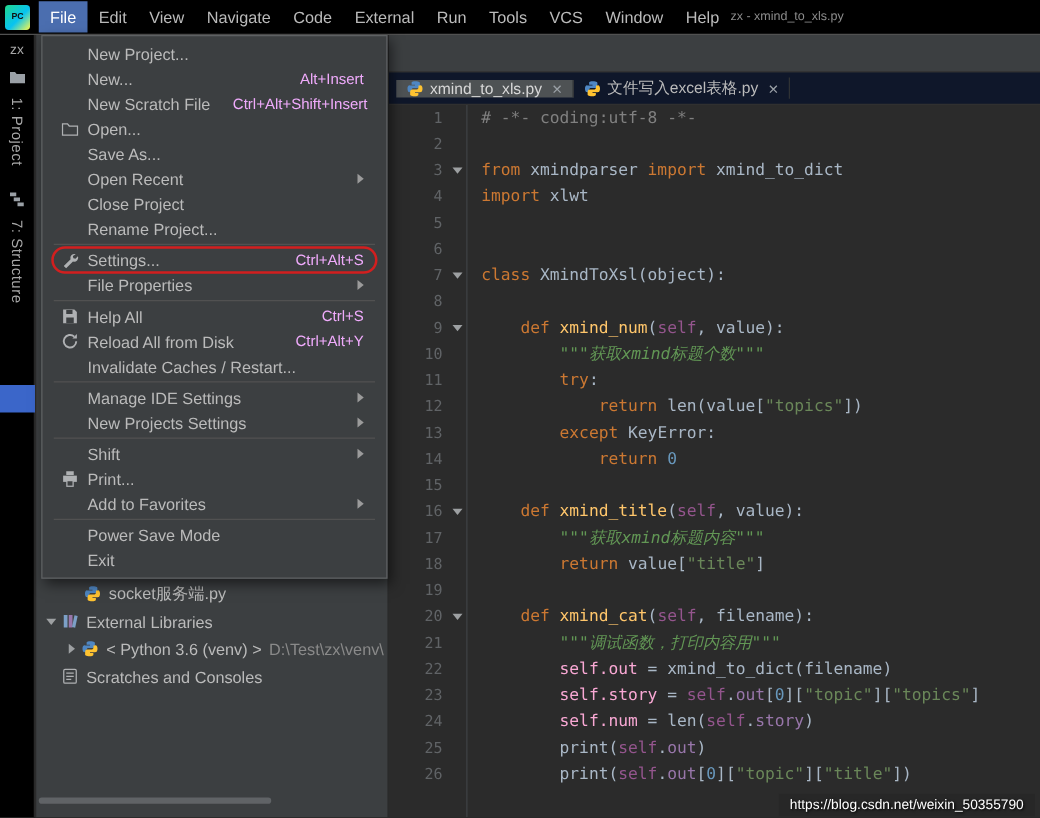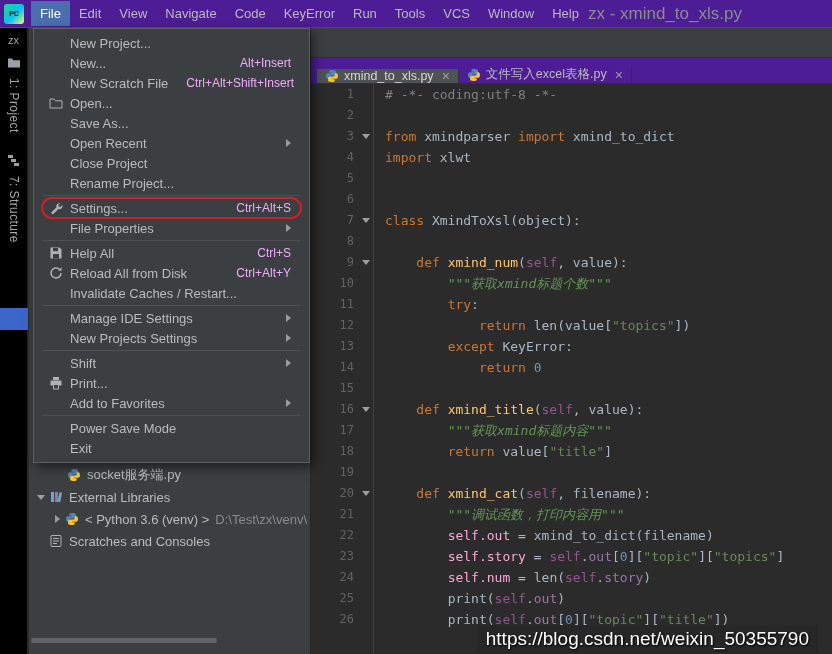--- a/index.html
+++ b/index.html
@@ -1,26 +1,26 @@
 <!DOCTYPE html>
 <html><head>
 <meta charset="utf-8">
 <style>
   *{margin:0;padding:0;box-sizing:border-box}
   html,body{width:832px;height:654px;overflow:hidden;background:#2b2b2b;font-family:"Liberation Sans",sans-serif}
   .app{position:relative;width:832px;height:654px;background:#2b2b2b;overflow:hidden}
 
   
-  .menubar{position:absolute;top:0;left:0;right:0;height:28px;background:#4c1d95;border-bottom:1px solid #515151;display:flex;align-items:center;padding-left:4px;z-index:10}
+  .menubar{position:absolute;top:0;left:0;right:0;height:28px;background:#000000;border-bottom:1px solid #515151;display:flex;align-items:center;padding-left:4px;z-index:10}
   .logo{width:20px;height:20px;border-radius:3px;background:linear-gradient(135deg,#21d789 0%,#07c3f2 55%,#fcf84a 100%);display:flex;align-items:center;justify-content:center;margin-right:7px;flex:none}
   .logo span{font-size:7px;font-weight:bold;color:#111}
   .mb-items{display:flex;align-items:center;height:100%}
   .menu{padding:5px 9px;font-size:13px;color:#bbbbbb;white-space:nowrap}
   .menu.active{background:#4b6eaf;color:#fff}
-  .window-title{margin-left:auto;margin-right:168px;color:#8c8c8c;font-size:17px;white-space:nowrap}
+  .window-title{margin-left:auto;margin-right:168px;color:#8c8c8c;font-size:10px;white-space:nowrap}
 
   
   .rail{position:absolute;left:0;top:28px;width:28px;bottom:0;background:#000000;border-right:1px solid #292929;display:flex;flex-direction:column;align-items:center;z-index:5}
   .rail-top{color:#a7a7a7;font-size:11px;margin-top:6px}
   .rail-ico{margin-top:9px;display:block}
   .rail-ico.second{margin-top:20px}
   .rail-vtext{writing-mode:vertical-rl;color:#a7a7a7;font-size:12px;margin-top:5px;letter-spacing:.4px;white-space:nowrap}
   .rail-indicator{position:absolute;top:280px;left:0;width:28px;height:22px;background:#3b66c9}
 
   
@@ -34,21 +34,21 @@
   .tree-chevron.down::after{content:'';width:0;height:0;border-left:4px solid transparent;border-right:4px solid transparent;border-top:5px solid #9da0a2}
   .tree-chevron.right::after{content:'';width:0;height:0;border-top:4px solid transparent;border-bottom:4px solid transparent;border-left:5px solid #9da0a2}
   .tree-icon{width:15px;height:15px;margin:0 5px 0 2px;flex:none;display:inline-flex}
   .tree-icon svg{display:block}
   .tree-detail{color:#8a8a8a;margin-left:6px}
   .hscroll{position:absolute;left:2px;bottom:11px;width:186px;height:5px;border-radius:3px;background:#606366}
 
   
   .editor{position:absolute;left:311px;top:28px;right:0;bottom:0;background:#2b2b2b}
   .navstrip{height:30px;background:#3c3f41;border-bottom:1px solid #303030}
-  .tabbar{height:26px;background:#4c1d95;border-bottom:1px solid #303030;display:flex;align-items:flex-end;padding-left:6px}
+  .tabbar{height:26px;background:#0f172a;border-bottom:1px solid #303030;display:flex;align-items:center;padding-left:6px}
   .tab{display:flex;align-items:center;gap:5px;padding:0 8px;border-right:1px solid #2f3234;color:#bbbbbb;font-size:12.5px;white-space:nowrap}
   .tab.active{background:#4e5254;color:#d8d8d8}
   .tab-icon{display:inline-flex;width:14px;height:14px}
   .tab-icon svg{display:block}
   .tab-close{color:#9aa0a6;font-size:14px;line-height:1;margin-left:3px}
   .code-area{position:absolute;top:56px;left:0;right:0;bottom:0;display:flex;overflow:hidden;font-family:"DejaVu Sans Mono",monospace;font-size:13px;line-height:21px;cursor:text}
   .gutter{width:63px;flex:none;display:flex;flex-direction:column;border-right:1px solid #3f4245}
   .gutter-row{height:21px;display:flex;align-items:center}
   .gutter-num{flex:1;text-align:right;color:#606366;font-size:12px;padding-right:4px}
   .gutter-fold{width:15px;display:flex;align-items:center;justify-content:center}
@@ -71,38 +71,38 @@
   .menu-item{height:20px;display:flex;align-items:center;padding:0 10px 0 6px;color:#bbbbbb;font-size:13px}
   .menu-item.highlighted{outline:2px solid #d21f1f;outline-offset:-1px;border-radius:10px}
   .mi-icon{width:16px;height:16px;margin-right:6px;flex:none;display:inline-flex;align-items:center;justify-content:center}
   .mi-icon svg{display:block}
   .mi-label{flex:1;white-space:nowrap}
   .mi-shortcut{color:#f0abfc;font-size:12px;margin-left:18px;white-space:nowrap}
   .mi-sub{width:0;height:0;border-left:5px solid #9b9b9b;border-top:4px solid transparent;border-bottom:4px solid transparent;margin-left:8px;flex:none}
   .menu-sep{height:1px;background:#515151;margin:2px 1px}
 
   
-  .watermark{position:absolute;right:14px;bottom:1px;color:#ffffff;font-size:19px;padding:3px 9px;background:rgba(35,35,35,.45);text-shadow:1px 1px 2px #000;z-index:60}
+  .watermark{position:absolute;right:4px;bottom:1px;color:#ffffff;font-size:11px;padding:3px 9px;background:rgba(35,35,35,.45);text-shadow:1px 1px 2px #000;z-index:60}
 </style>
 </head>
 <body>
 
 <div class="app">
 
   <div class="menubar">
     <div class="logo">
         <span>PC</span>
       </div>
     <div class="mb-items">
         <div class="menu active">File</div>
         <div class="menu">Edit</div>
         <div class="menu">View</div>
         <div class="menu">Navigate</div>
         <div class="menu">Code</div>
-        <div class="menu">KeyError</div>
+        <div class="menu">External</div>
         <div class="menu">Run</div>
         <div class="menu">Tools</div>
         <div class="menu">VCS</div>
         <div class="menu">Window</div>
         <div class="menu">Help</div>
       </div>
     <div class="window-title">zx - xmind_to_xls.py</div>
   </div>
 
   <div class="rail">

